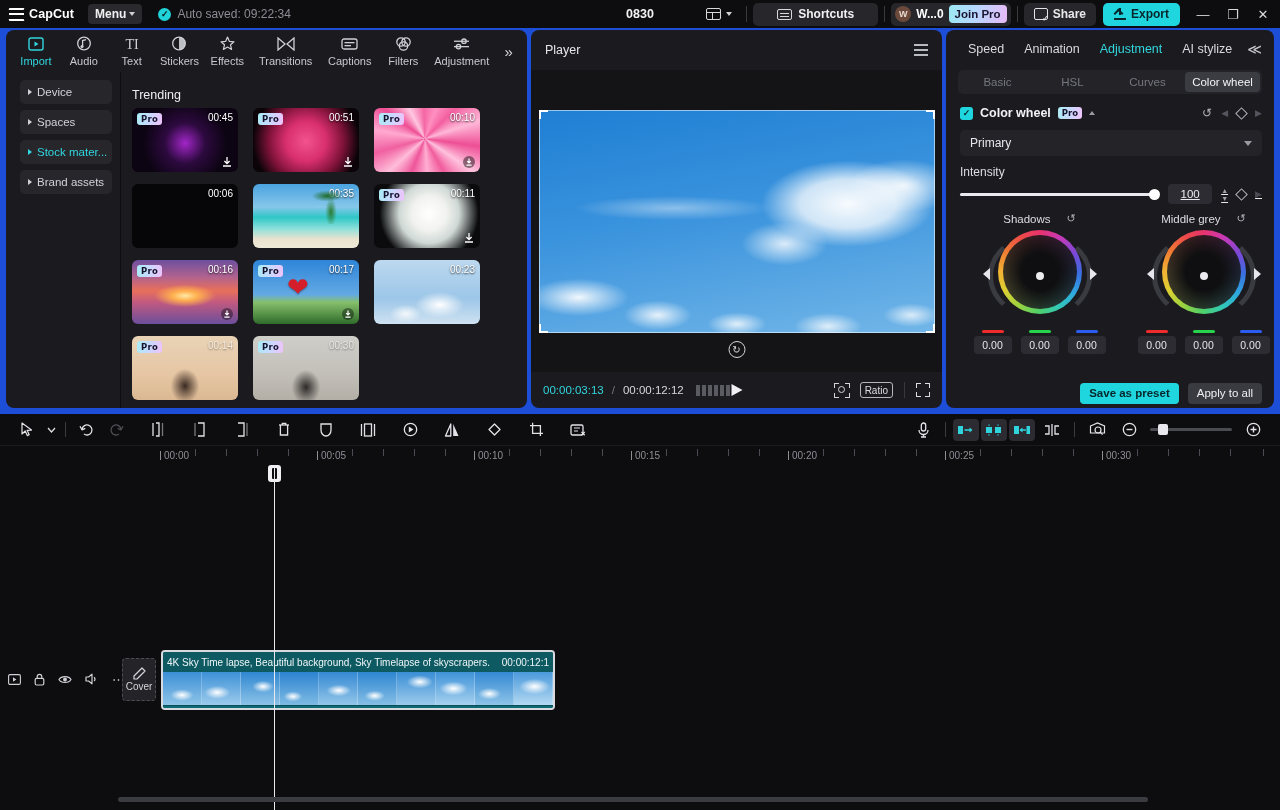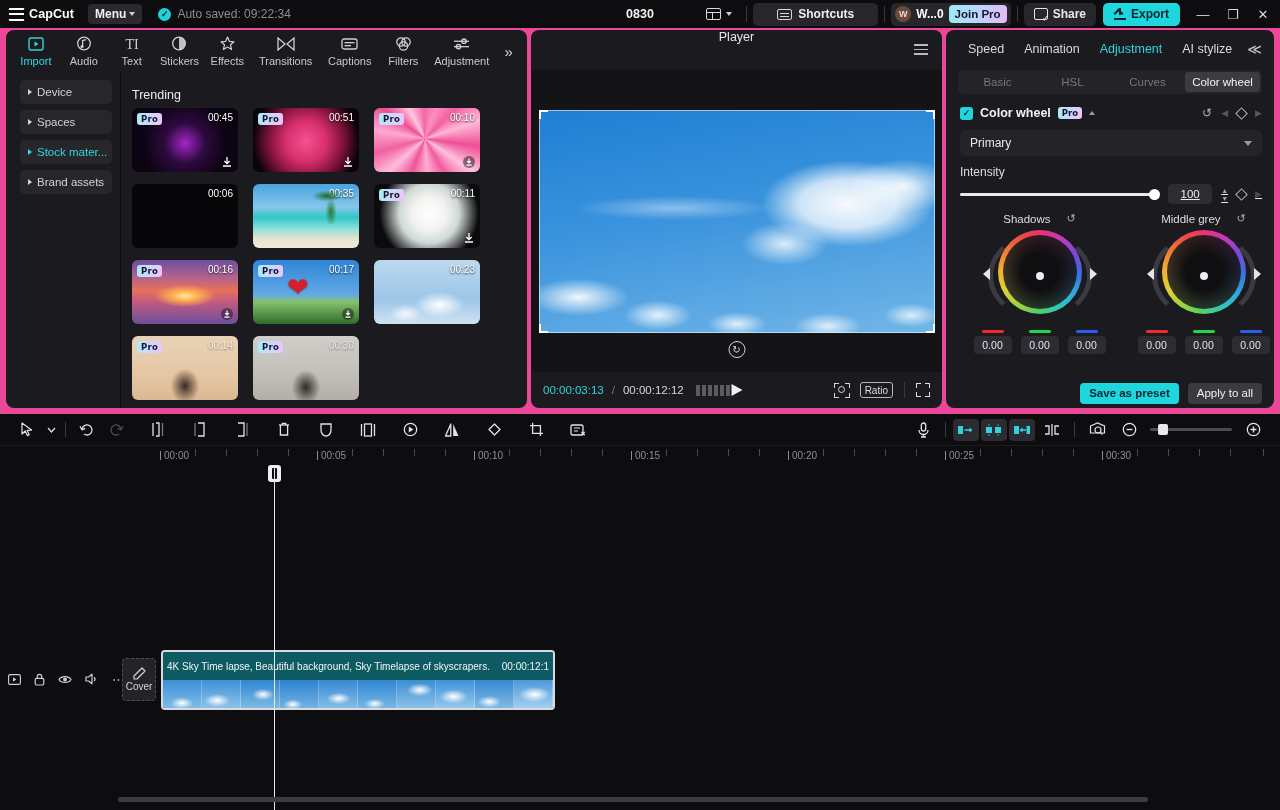--- a/index.html
+++ b/index.html
@@ -4,21 +4,21 @@
 <style>
   * { box-sizing: border-box; margin: 0; padding: 0; }
   html, body {
     width: 1280px; height: 810px;
     background: #0d0d0f;
     font-family: "Liberation Sans", sans-serif;
     color: #e8e8ea;
     overflow: hidden;
     -webkit-font-smoothing: antialiased;
   }
-  .app { position: relative; width: 1280px; height: 810px; background: #ec4899; }
+  .app { position: relative; width: 1280px; height: 810px; background: #1d4ed8; }
 
   
   .titlebar {
     position: absolute; top: 0; left: 0; width: 1280px; height: 28px;
     background: #0d0d0f; display: flex; align-items: center;
   }
   .brand { display: flex; align-items: center; gap: 5px; margin-left: 9px; }
   .brand-glyph { width: 15px; height: 13px; position: relative; }
   .brand-glyph i { position: absolute; left: 0; width: 15px; height: 2px; background: #fff; }
   .brand-glyph i:nth-child(1){ top: 0; transform: skewX(-22deg); }
@@ -129,21 +129,21 @@
     position: absolute; right: 5px; bottom: 4px; width: 13px; height: 13px; color: #fff;
     display:flex; align-items:center; justify-content:center; cursor: default;
   }
   .dl svg { display:block; }
 
   
   .player {
     position: absolute; left: 531px; top: 30px; width: 411px; height: 378px;
     background: #1b1b1f; border-radius: 8px; overflow: hidden; display: flex; flex-direction: column;
   }
-  .playerhead { height: 40px; display:flex; align-items:center; padding: 0 14px; flex-direction: column; }
+  .playerhead { height: 40px; display:flex; align-items:center; padding: 0 14px; }
   .playertitle { font-size: 12.5px; color: #e6e6eb; }
   .hamb { margin-left: auto; display:flex; flex-direction:column; gap:3px; cursor: default; }
   .hamb i { width: 14px; height: 1.7px; background: #b9b9c1; display:block; }
   .stage { flex: 1; background: #141417; position: relative; display:flex; align-items:center; justify-content:center; }
   .video {
     width: 396px; height: 223px; position: relative; overflow: hidden;
     background:
       radial-gradient(ellipse 120px 60px at 78% 42%, rgba(255,255,255,.96) 0%, rgba(255,255,255,.75) 40%, rgba(255,255,255,0) 72%),
       radial-gradient(ellipse 78px 38px at 92% 34%, rgba(255,255,255,.88) 0%, rgba(255,255,255,0) 70%),
       radial-gradient(ellipse 60px 30px at 62% 60%, rgba(255,255,255,.80) 0%, rgba(255,255,255,0) 72%),
@@ -286,21 +286,21 @@
   .coverbtn {
     position:absolute; left: 122px; top: 605px; width: 34px; height: 43px; border-radius: 4px;
     background: #232328; border: 1px dashed #4d4d55; display:flex; flex-direction:column;
     align-items:center; justify-content:center; gap: 1px; cursor: default;
   }
   .coverlab { font-size: 10px; color:#d4d4da; }
   .clip {
     position:absolute; left: 161px; top: 183px; width: 394px; height: 60px;
     border: 2px solid #d9d9e0; border-radius: 4px; overflow: hidden; background:#0f4f57; cursor: default;
   }
-  .cliptop { height: 28px; background: #0e5a62; display:flex; align-items:center; padding: 0 4px; gap: 6px; }
+  .cliptop { height: 20px; background: #0e5a62; display:flex; align-items:center; padding: 0 4px; gap: 6px; }
   .cliptitle { font-size: 10px; color:#eef6f7; white-space: nowrap; overflow: hidden; }
   .clipdur { margin-left:auto; font-size: 10px; color:#eef6f7; white-space: nowrap; }
   .filmstrip { height: 33px; display:flex; }
   .frame { flex: 1; height: 33px; border-right: 1px solid rgba(255,255,255,.25); }
   .waveband { height: 9px; background: #0c6a74; border-top: 1px solid #0a4f57; }
   .playhead { position:absolute; left: 274px; top: 0; width: 1px; height: 352px; background: #e9e9ef; }
   .phhandle {
     position:absolute; left: 268px; top: -2px; width: 13px; height: 17px;
     background: #f0f0f4; border-radius: 3px;
   }

